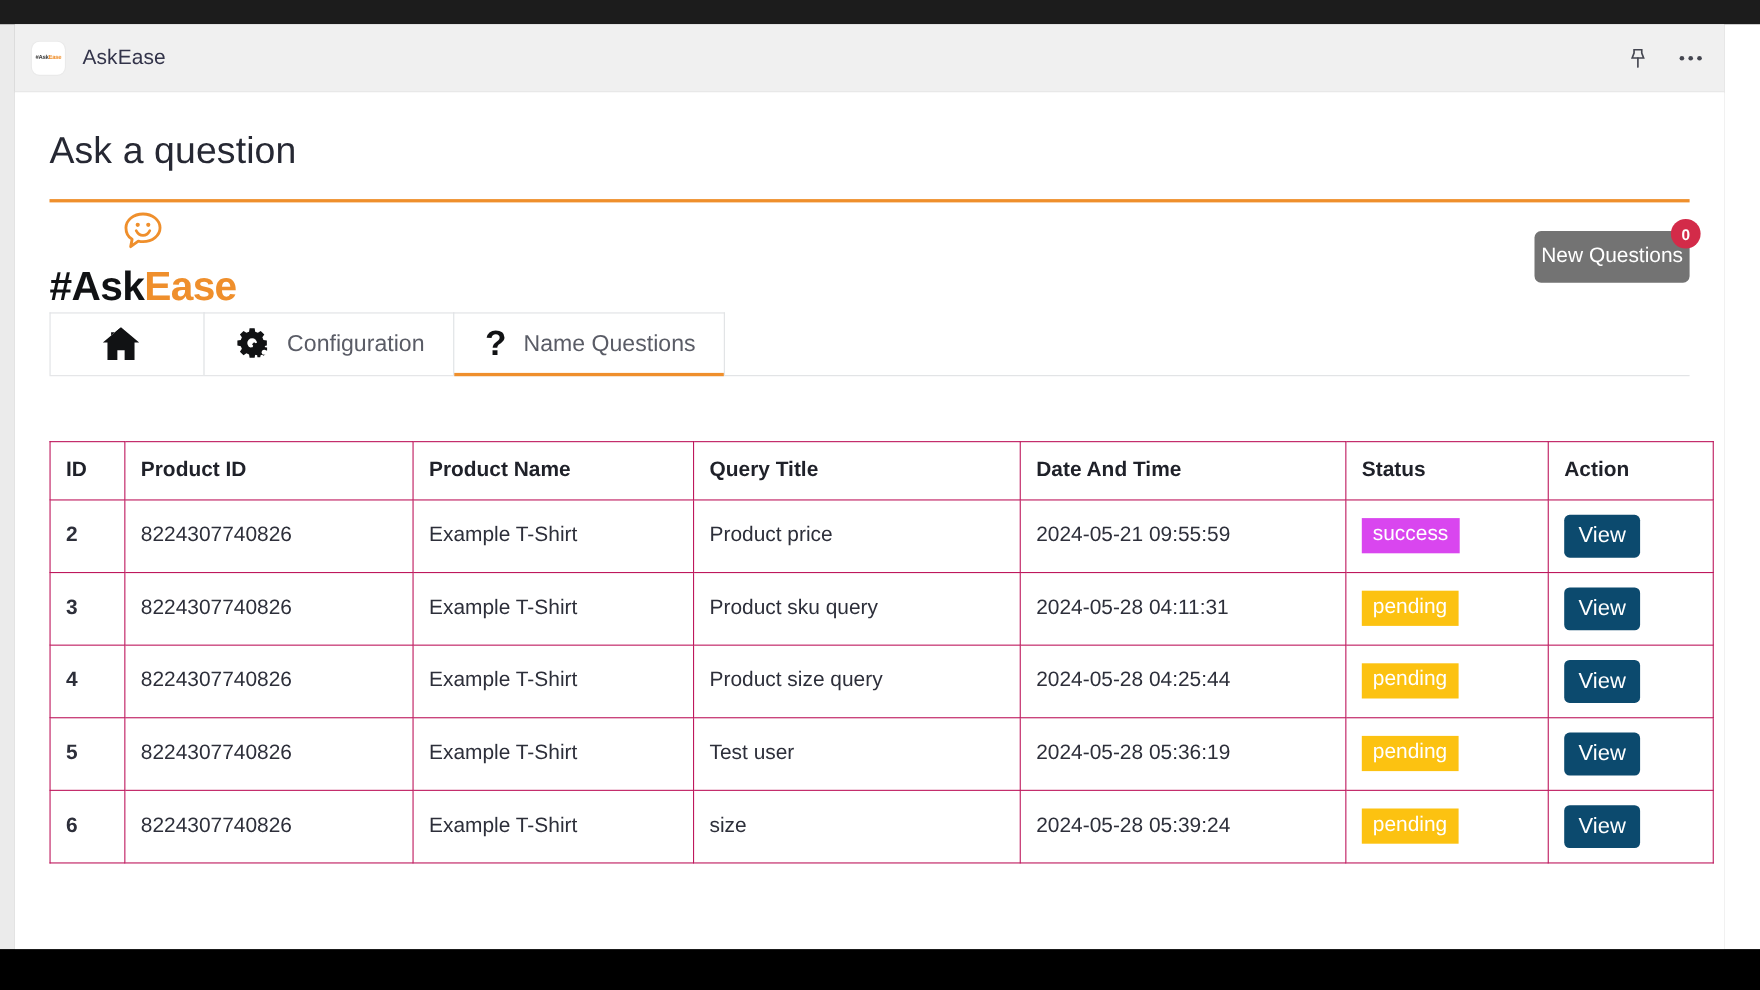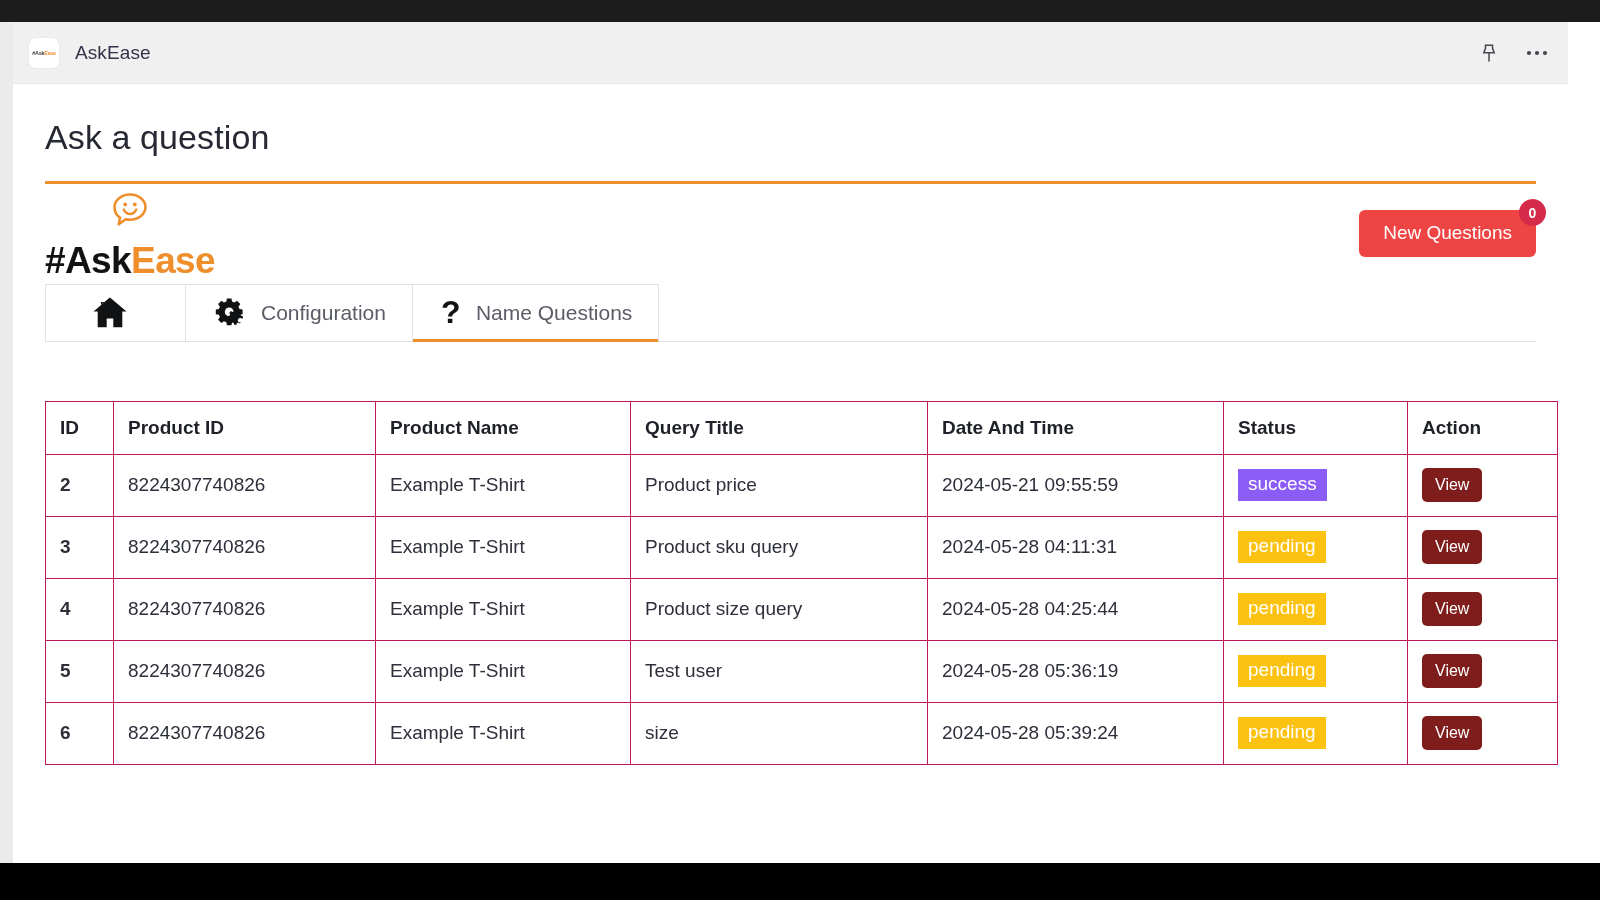--- a/index.html
+++ b/index.html
@@ -167,27 +167,27 @@
     line-height: 1;
   }
   .brand-word .b-dark { color: #111214; }
   .brand-word .b-orange { color: #ef8f2c; }
 
   .newq-wrap {
     margin-left: auto;
     position: relative;
   }
   .newq-btn {
-    background: #ef4444;
+    background: #737373;
     color: #ffffff;
     border: none;
     border-radius: 6px;
     font-size: 19px;
     font-family: "Liberation Sans", sans-serif;
-    padding: 13px 24px;
+    padding: 13px 6px;
     cursor: pointer;
     line-height: 1.1;
   }
   .newq-badge {
     position: absolute;
     top: -11px;
     right: -10px;
     min-width: 27px;
     height: 27px;
     border-radius: 50%;
@@ -274,30 +274,30 @@
   .col-status    { width: 184px; }
   .col-action    { width: 150px; }
 
   .badge {
     display: inline-block;
     color: #ffffff;
     font-size: 19px;
     padding: 4px 10px 6px;
     line-height: 1.15;
   }
-  .badge.success { background: #8b5cf6; }
+  .badge.success { background: #d946ef; }
   .badge.pending { background: #fcc211; }
 
   .view-btn {
     display: inline-block;
-    background: #7f1d1d;
+    background: #0c4a6e;
     color: #ffffff;
     border: none;
     border-radius: 5px;
-    font-size: 16px;
+    font-size: 20px;
     font-family: "Liberation Sans", sans-serif;
     padding: 8px 13px 9px;
     cursor: pointer;
     line-height: 1.1;
   }
 </style>
 </head>
 <body>
 
 <div id="screen">

